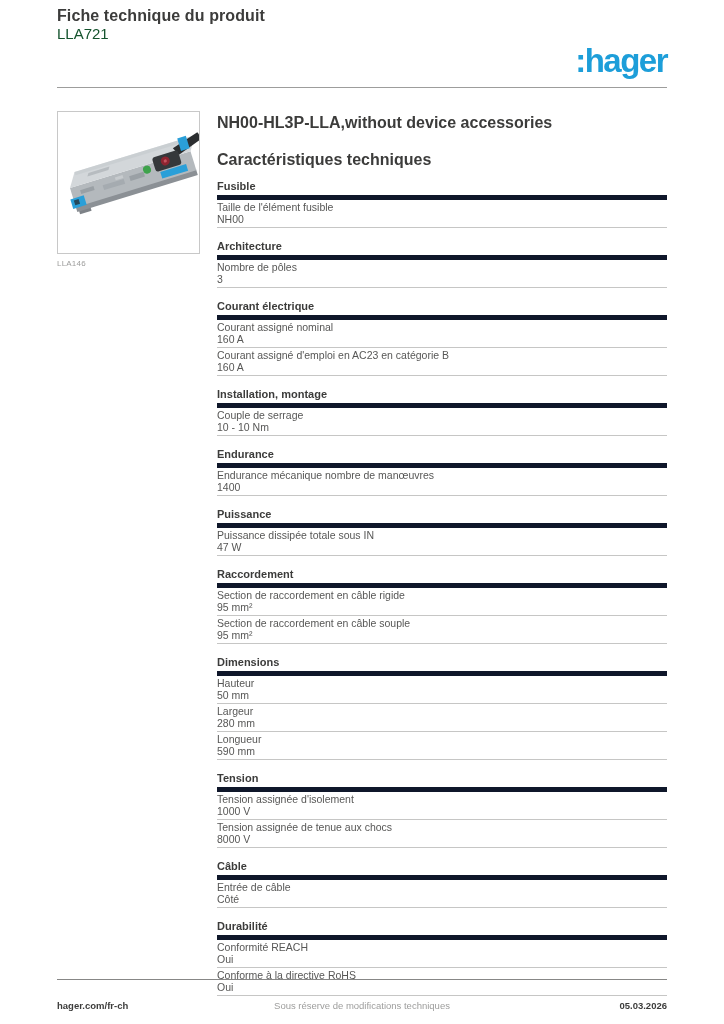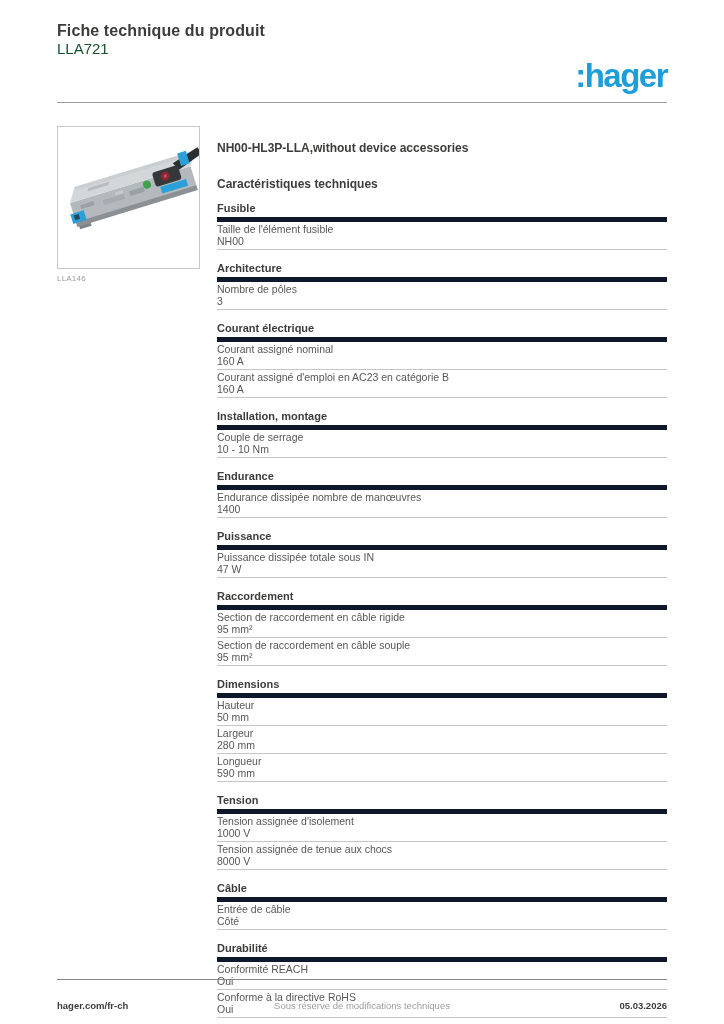--- a/index.html
+++ b/index.html
@@ -12,21 +12,21 @@
     overflow: hidden;
   }
   .page {
     position: absolute; inset: 0;
     background: #ffffff;
   }
   .content { margin: 0 57px; width: 610px; }
 
   
   .header {
-    padding-top: 21px;
+    padding-top: 6px;
     display: flex; justify-content: space-between; align-items: flex-start;
   }
   .header-titles h1 {
     font-size: 16px; font-weight: bold; color: #3c3c3b; line-height: 19px;
     letter-spacing: 0.1px;
   }
   .header-titles .subtitle {
     font-size: 15px; font-weight: normal; color: #14532d; line-height: 18px;
   }
   .logo {
@@ -46,25 +46,25 @@
     width: 143px; height: 143px;
     border: 1px solid #c8c8c8;
     background: #ffffff;
     overflow: hidden;
   }
   .image-caption {
     font-size: 8px; color: #9d9d9c; margin-top: 5px; letter-spacing: 0.2px;
   }
 
   .product-name {
-    font-size: 12px; font-weight: bold; color: #3c3c3b; line-height: 13px;
-    margin-top: 16px;
+    font-size: 16px; font-weight: bold; color: #3c3c3b; line-height: 13px;
+    margin-top: 5px;
   }
   .char-title {
-    font-size: 12px; font-weight: bold; color: #3c3c3b;
+    font-size: 16px; font-weight: bold; color: #3c3c3b;
     margin-top: 22px; margin-bottom: 11px;
   }
 
   
   .spec-section { margin-bottom: 12px; }
   .spec-title {
     font-size: 11px; font-weight: bold; color: #3c3c3b;
     padding-bottom: 3px; line-height: 12px;
     border-bottom: 5px solid #0f172a;
   }
@@ -191,21 +191,21 @@
     <span class="spec-value">10 - 10 Nm</span>
   </div>
 </div>
   </section>
 
   <section class="spec-section">
     <h3 class="spec-title">Endurance</h3>
     <div class="spec-rows">
 
   <div class="spec-row">
-    <span class="spec-label">Endurance dissipée nombre de manœuvres</span>
+    <span class="spec-label">Endurance mécanique nombre de manœuvres</span>
     <span class="spec-value">1400</span>
   </div>
 </div>
   </section>
 
   <section class="spec-section">
     <h3 class="spec-title">Puissance</h3>
     <div class="spec-rows">
   <div class="spec-row">
     <span class="spec-label">Puissance dissipée totale sous IN</span>

